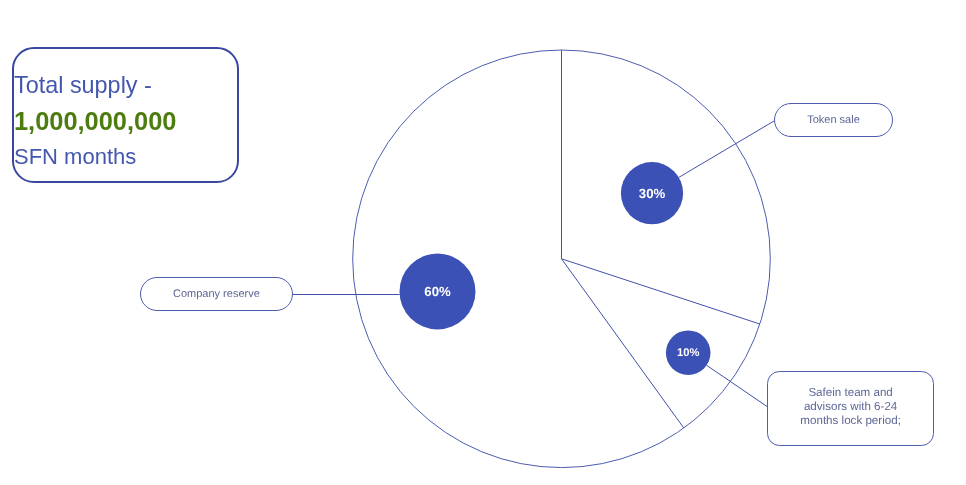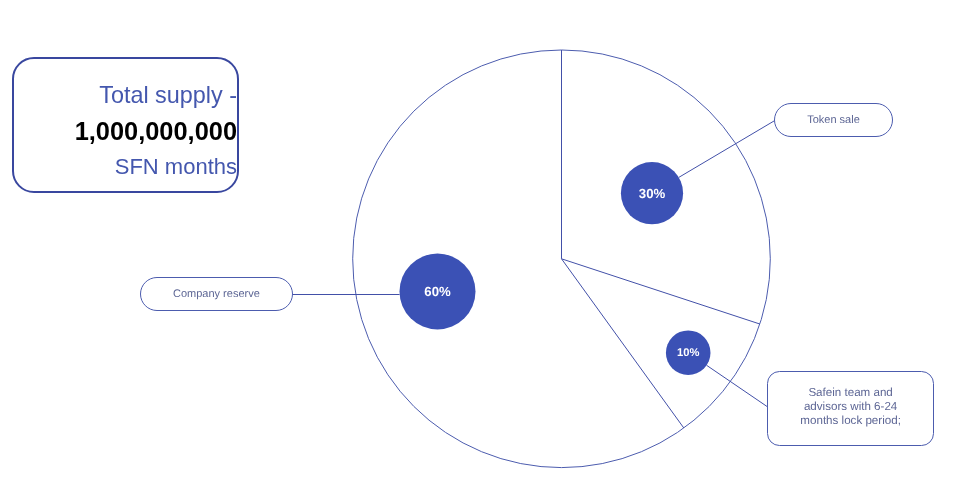--- a/index.html
+++ b/index.html
@@ -4,27 +4,27 @@
 <title>Token distribution</title>
 <style>
   html,body{margin:0;padding:0;}
   body{width:966px;height:485px;background:#ffffff;overflow:hidden;
        font-family:"Liberation Sans",sans-serif;}
   .stage{position:relative;width:966px;height:485px;background:#ffffff;
          transform:translateZ(0);}
   svg.chart{position:absolute;left:0;top:0;width:966px;height:485px;
             will-change:transform;}
   svg text{-webkit-font-smoothing:antialiased;text-rendering:geometricPrecision;}
-  .supply-box{position:absolute;left:11.5px;top:57px;width:227px;height:136px;
+  .supply-box{position:absolute;left:11.5px;top:47px;width:227px;height:136px;
     box-sizing:border-box;border:2px solid #39479F;border-radius:22px;
-    display:flex;flex-direction:column;align-items:flex-end;justify-content:center;
+    display:flex;flex-direction:column;align-items:flex-start;justify-content:center;
     padding-top:12px;will-change:transform;}
   .supply-line{color:#4457AE;font-size:23.4px;line-height:36px;letter-spacing:0px;
     white-space:nowrap;}
-  .supply-line.bold{font-weight:bold;font-size:25.4px;color:#000000;}
+  .supply-line.bold{font-weight:bold;font-size:25.4px;color:#4d7c0f;}
   .supply-line.unit{font-size:22px;}
 </style>
 </head>
 <body>
 
 <div class="stage">
 
   <div class="supply-box">
     <div class="supply-line">Total supply -</div>
     <div class="supply-line bold">1,000,000,000</div>

